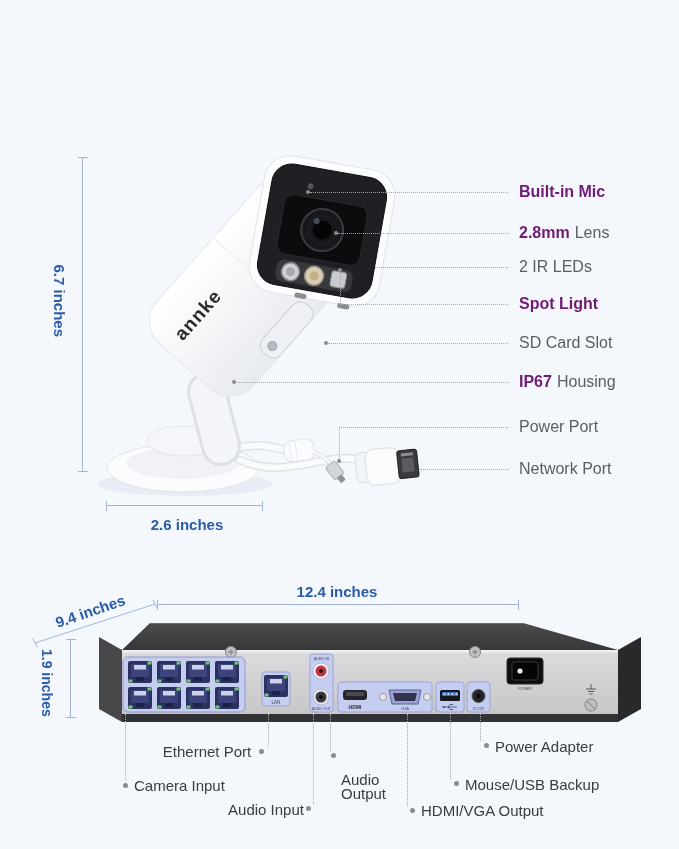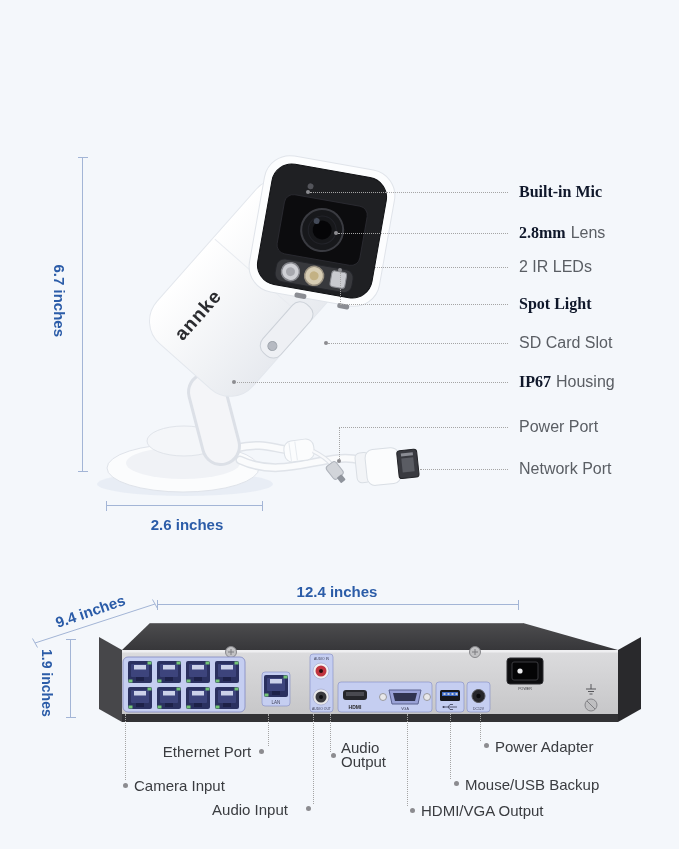--- a/index.html
+++ b/index.html
@@ -26,28 +26,28 @@
     white-space:nowrap;text-align:center;
   }
 
   
   .leader{position:absolute;height:0;border-top:1px dotted #a5a5a5;}
   .vleader{position:absolute;width:0;border-left:1px dotted #a5a5a5;}
   .ldot{position:absolute;width:4px;height:4px;border-radius:50%;background:#8c8c90;}
 
   
   .co{position:absolute;left:519px;font-size:16px;line-height:22px;white-space:nowrap;}
-  .co .co-b{font-weight:700;color:#0f172a;font-family:Liberation Serif, serif;}
+  .co .co-b{font-weight:700;color:#701a75;}
   .co .co-r{font-weight:400;color:#5a5e64;margin-top:20px;}
   .co .co-b:not(:empty)+.co-r:not(:empty){margin-left:5px;}
 
   
   .nco{position:absolute;font-size:15px;line-height:14px;color:#3a3c40;white-space:nowrap;}
   .nco.right{text-align:center;}
-  .nco.wrap{white-space:normal;line-height:13.5px;}
+  .nco.wrap{white-space:normal;line-height:13.5px;margin-top:32px;}
 </style>
 </head>
 <body>
 
 <div class="page">
 
 
   <svg class="illustration" viewBox="0 0 679 849">
     <defs>
       <linearGradient id="camBody" x1="0" y1="-64" x2="0" y2="64" gradientUnits="userSpaceOnUse">
@@ -318,21 +318,21 @@
   <div class="vleader" style="left:268px;top:714px;height:32px;"></div>
   <div class="ldot" style="left:259px;top:749px;width:5px;height:5px;"></div>
   <div class="nco right" style="left:160px;top:745px;width:94px;">Ethernet Port</div>
 
   <div class="vleader" style="left:330px;top:714px;height:38px;"></div>
   <div class="ldot" style="left:331px;top:753px;width:5px;height:5px;"></div>
   <div class="nco wrap" style="left:341px;top:741px;width:56px;">Audio Output</div>
 
   <div class="vleader" style="left:313px;top:714px;height:90px;"></div>
   <div class="ldot" style="left:306px;top:806px;width:5px;height:5px;"></div>
-  <div class="nco right" style="left:200px;top:803px;width:100px;">Audio Input</div>
+  <div class="nco right" style="left:216px;top:803px;width:100px;">Audio Input</div>
 
   <div class="vleader" style="left:407px;top:714px;height:92px;"></div>
   <div class="ldot" style="left:410px;top:808px;width:5px;height:5px;"></div>
   <div class="nco" style="left:421px;top:804px;">HDMI/VGA Output</div>
 
   <div class="vleader" style="left:450px;top:714px;height:65px;"></div>
   <div class="ldot" style="left:454px;top:781px;width:5px;height:5px;"></div>
   <div class="nco" style="left:465px;top:778px;">Mouse/USB Backup</div>
 
   <div class="vleader" style="left:480px;top:714px;height:27px;"></div>

